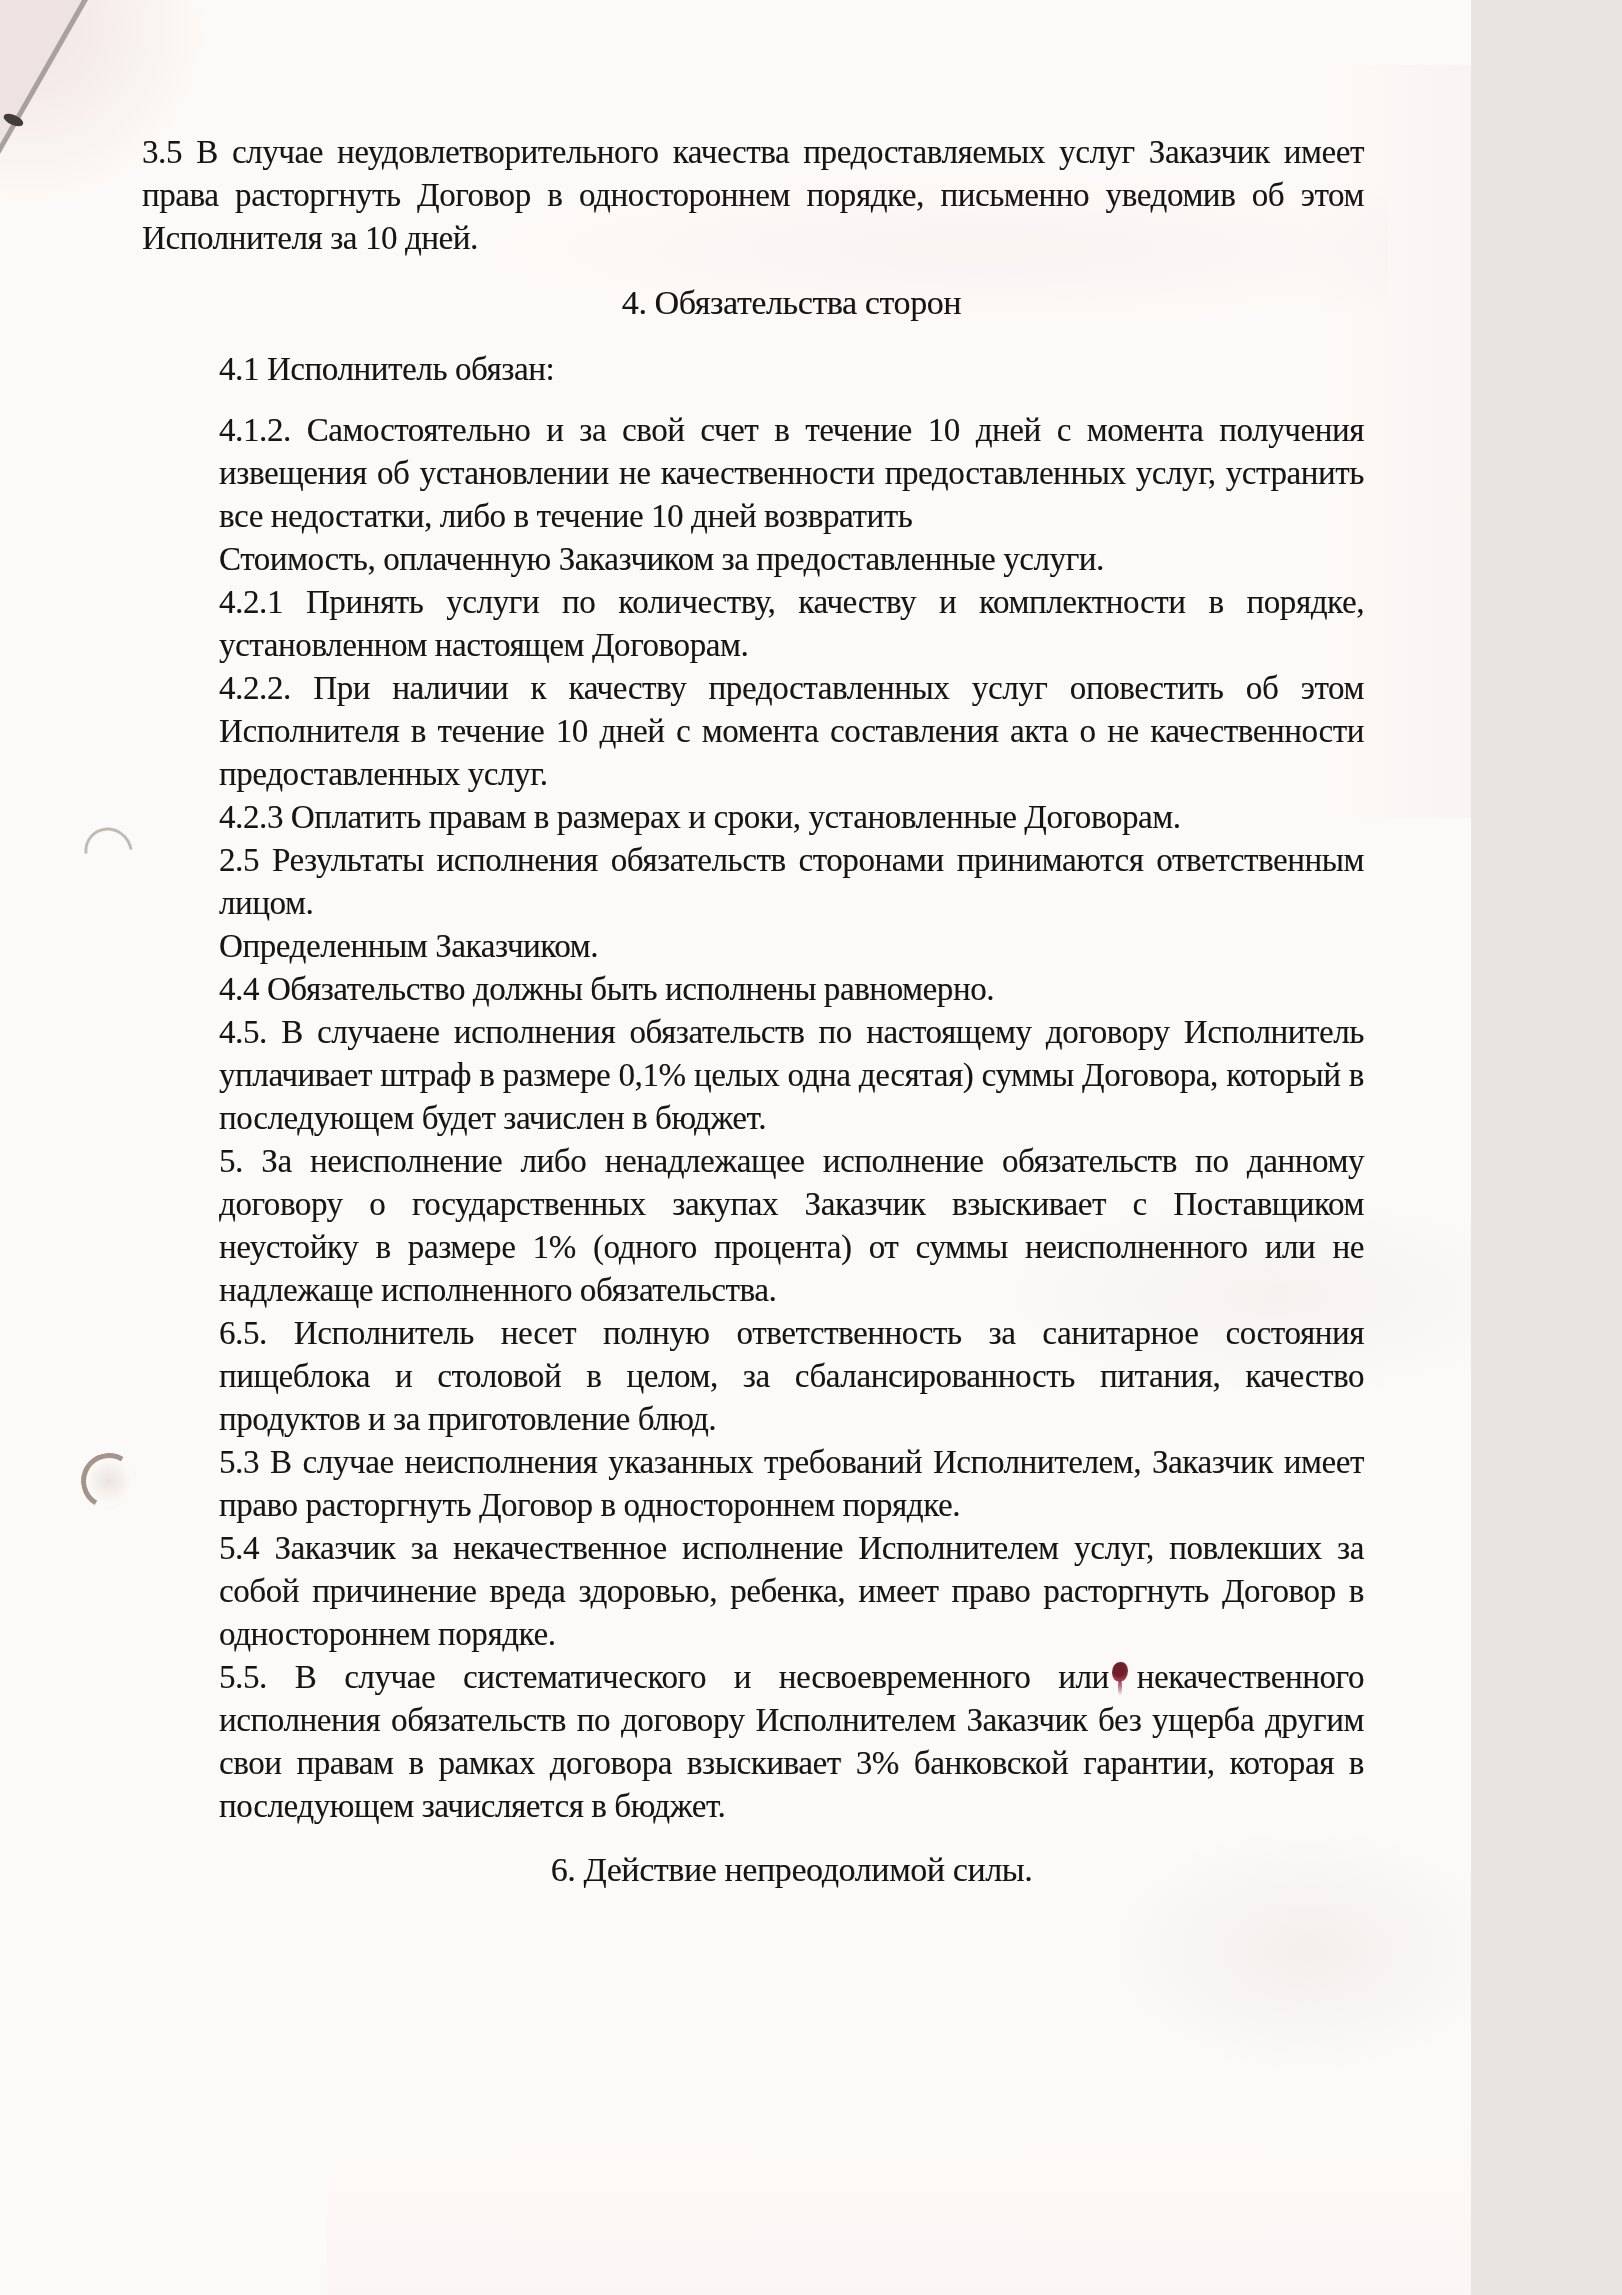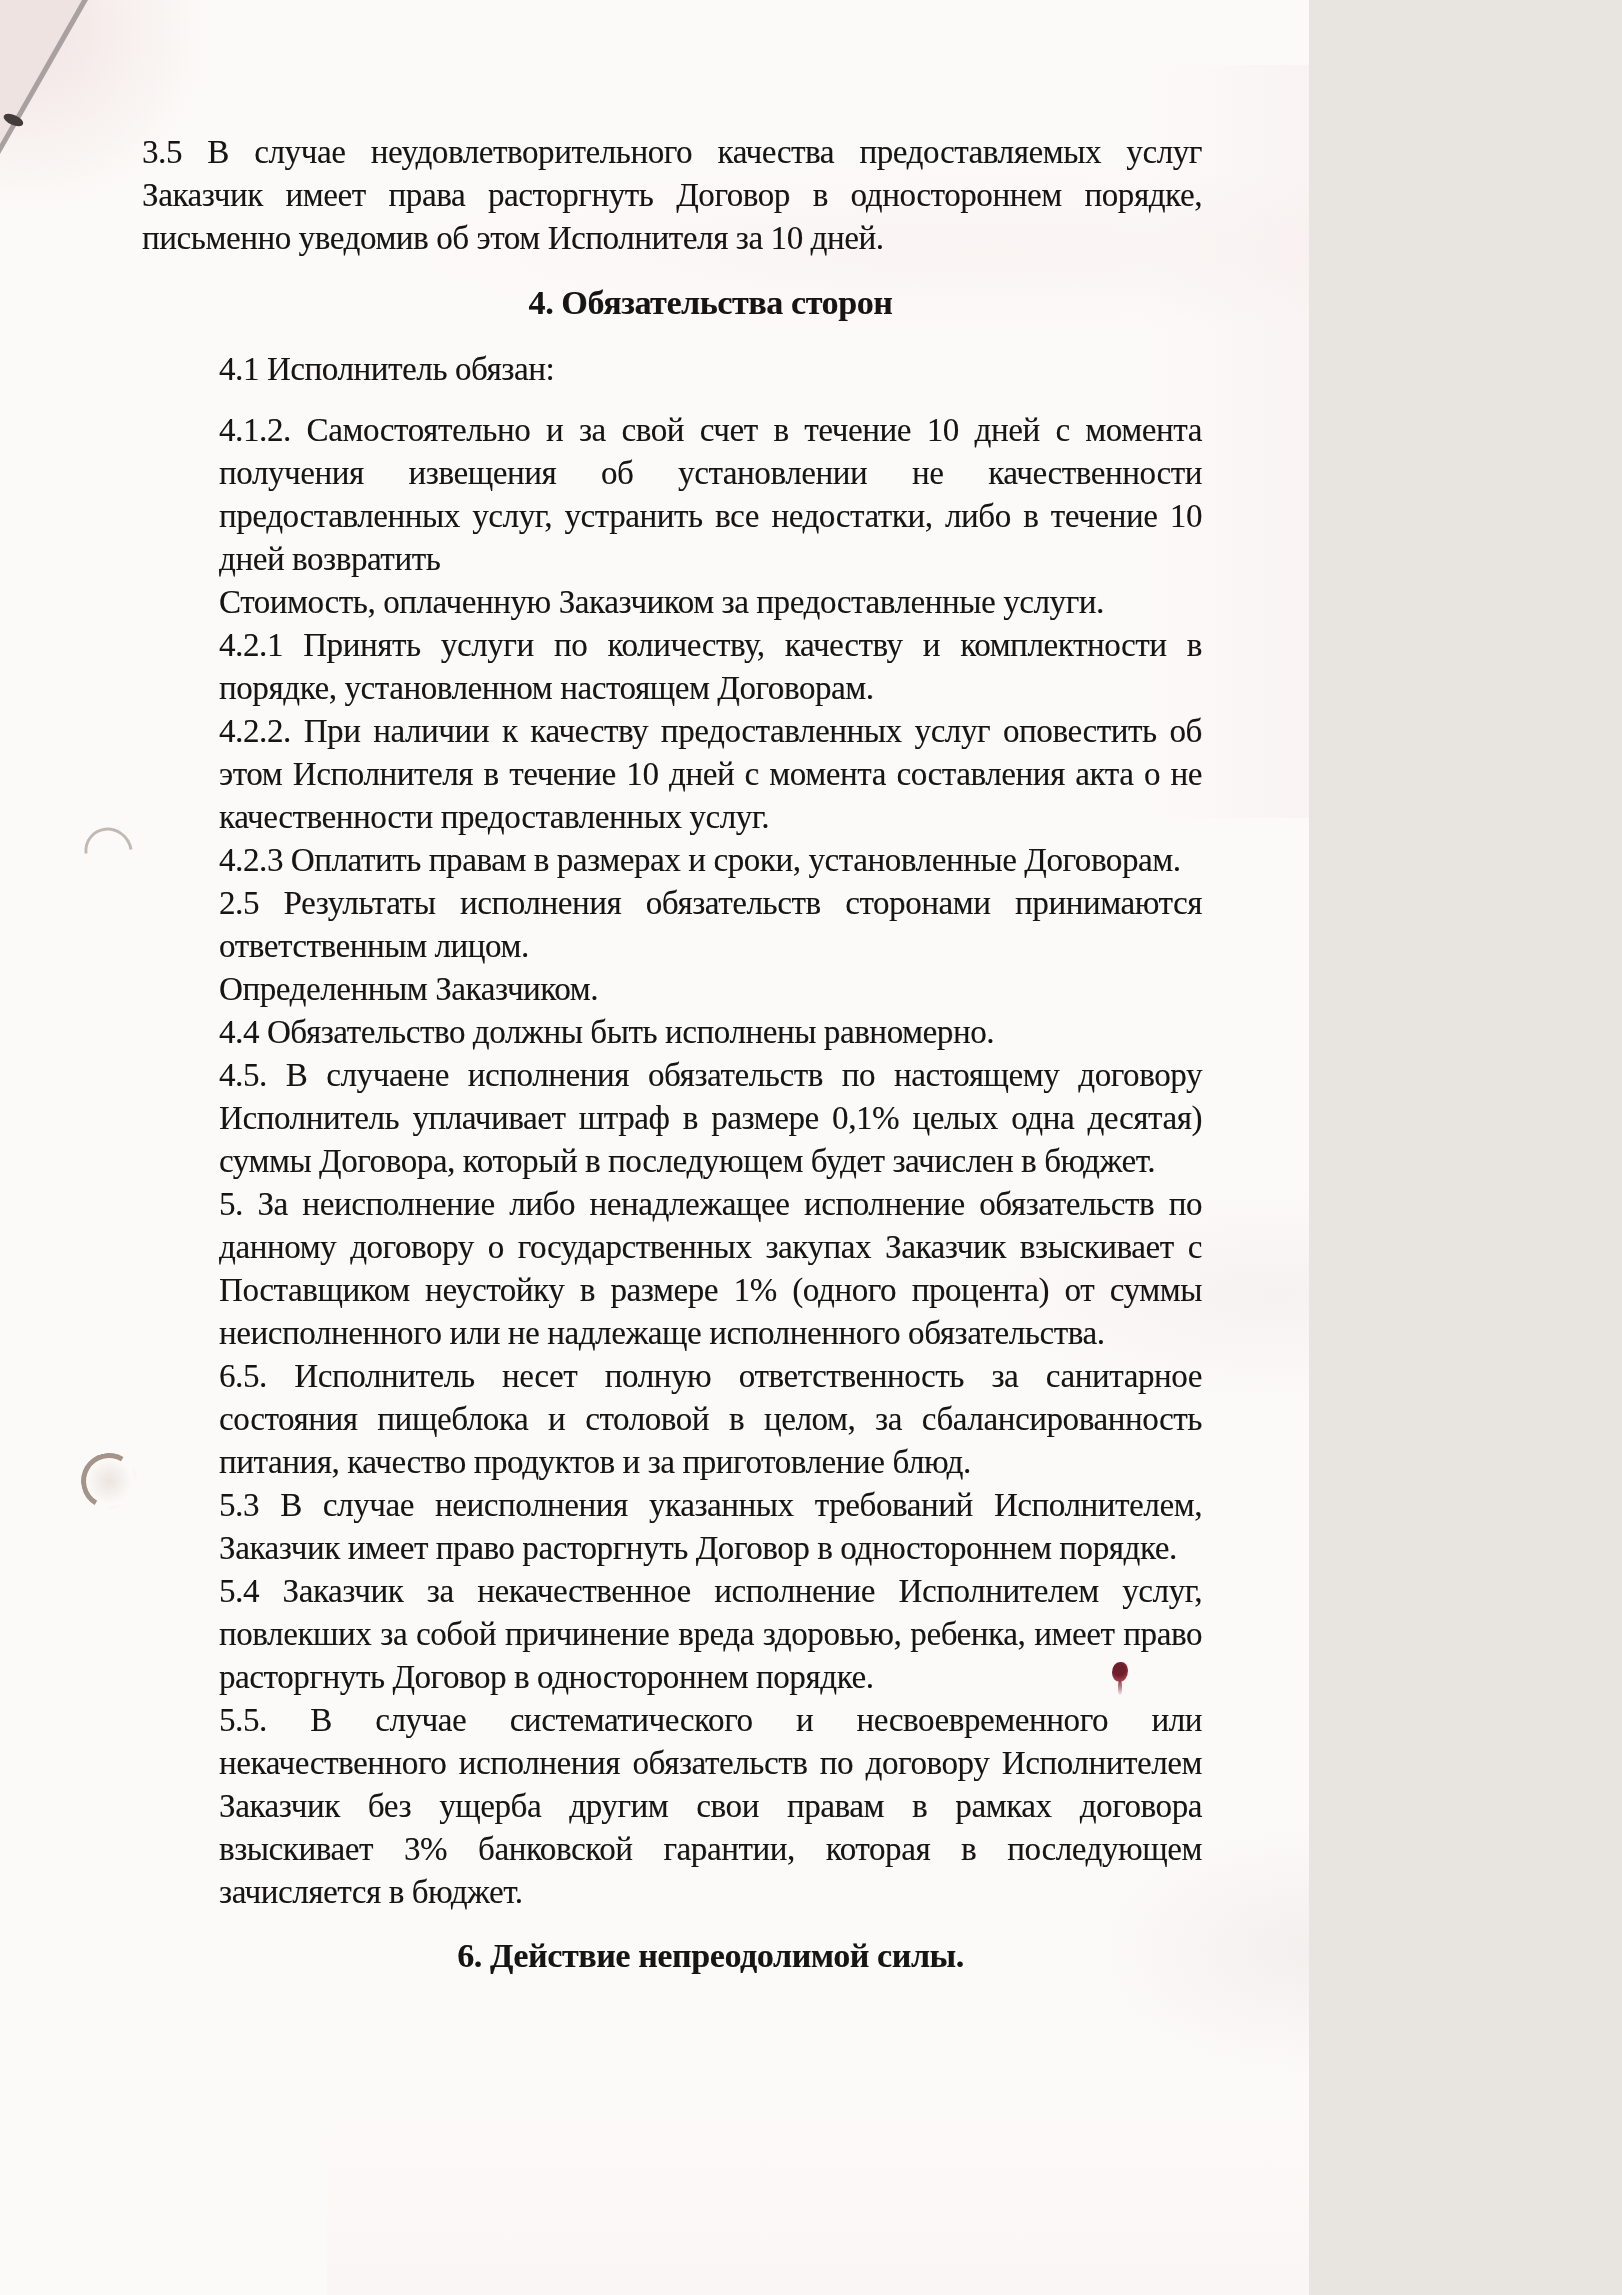--- a/index.html
+++ b/index.html
@@ -1,18 +1,18 @@
 <!DOCTYPE html>
 <html lang="ru" style="font-size:10.5px"><head>
 <meta charset="utf-8">
 <style>
   html, body { margin: 0; padding: 0; background: #e8e4e0; }
   .page {
     position: relative;
-    width: 1309px;
+    width: 1471px;
     height: 2295px;
     background: #fcfaf8;
     overflow: hidden;
     font-family: "Liberation Serif", "DejaVu Serif", serif;
     color: #161514;
   }
 
   
   .text-col {
     position: absolute;
@@ -26,21 +26,21 @@
   }
   .para {
     margin: 0;
     text-align: justify;
   }
   .para.hang { margin-left: -77px; }   
   .heading {
     margin: 0;
     font-size: 34px;
     line-height: 43px;
-    font-weight: 700;
+    font-weight: 400;
     text-align: center;
     letter-spacing: -0.4px;
   }
   .heading.h4 { margin: 21px 0 23.6px; }
   .gap-after   { margin-bottom: 18px; } 
   .heading.h5 { margin: 17px 0 39px; }
   .heading.h6 { margin: 20px 0 0; }
 
   
   .artifact { position: absolute; pointer-events: none; }

